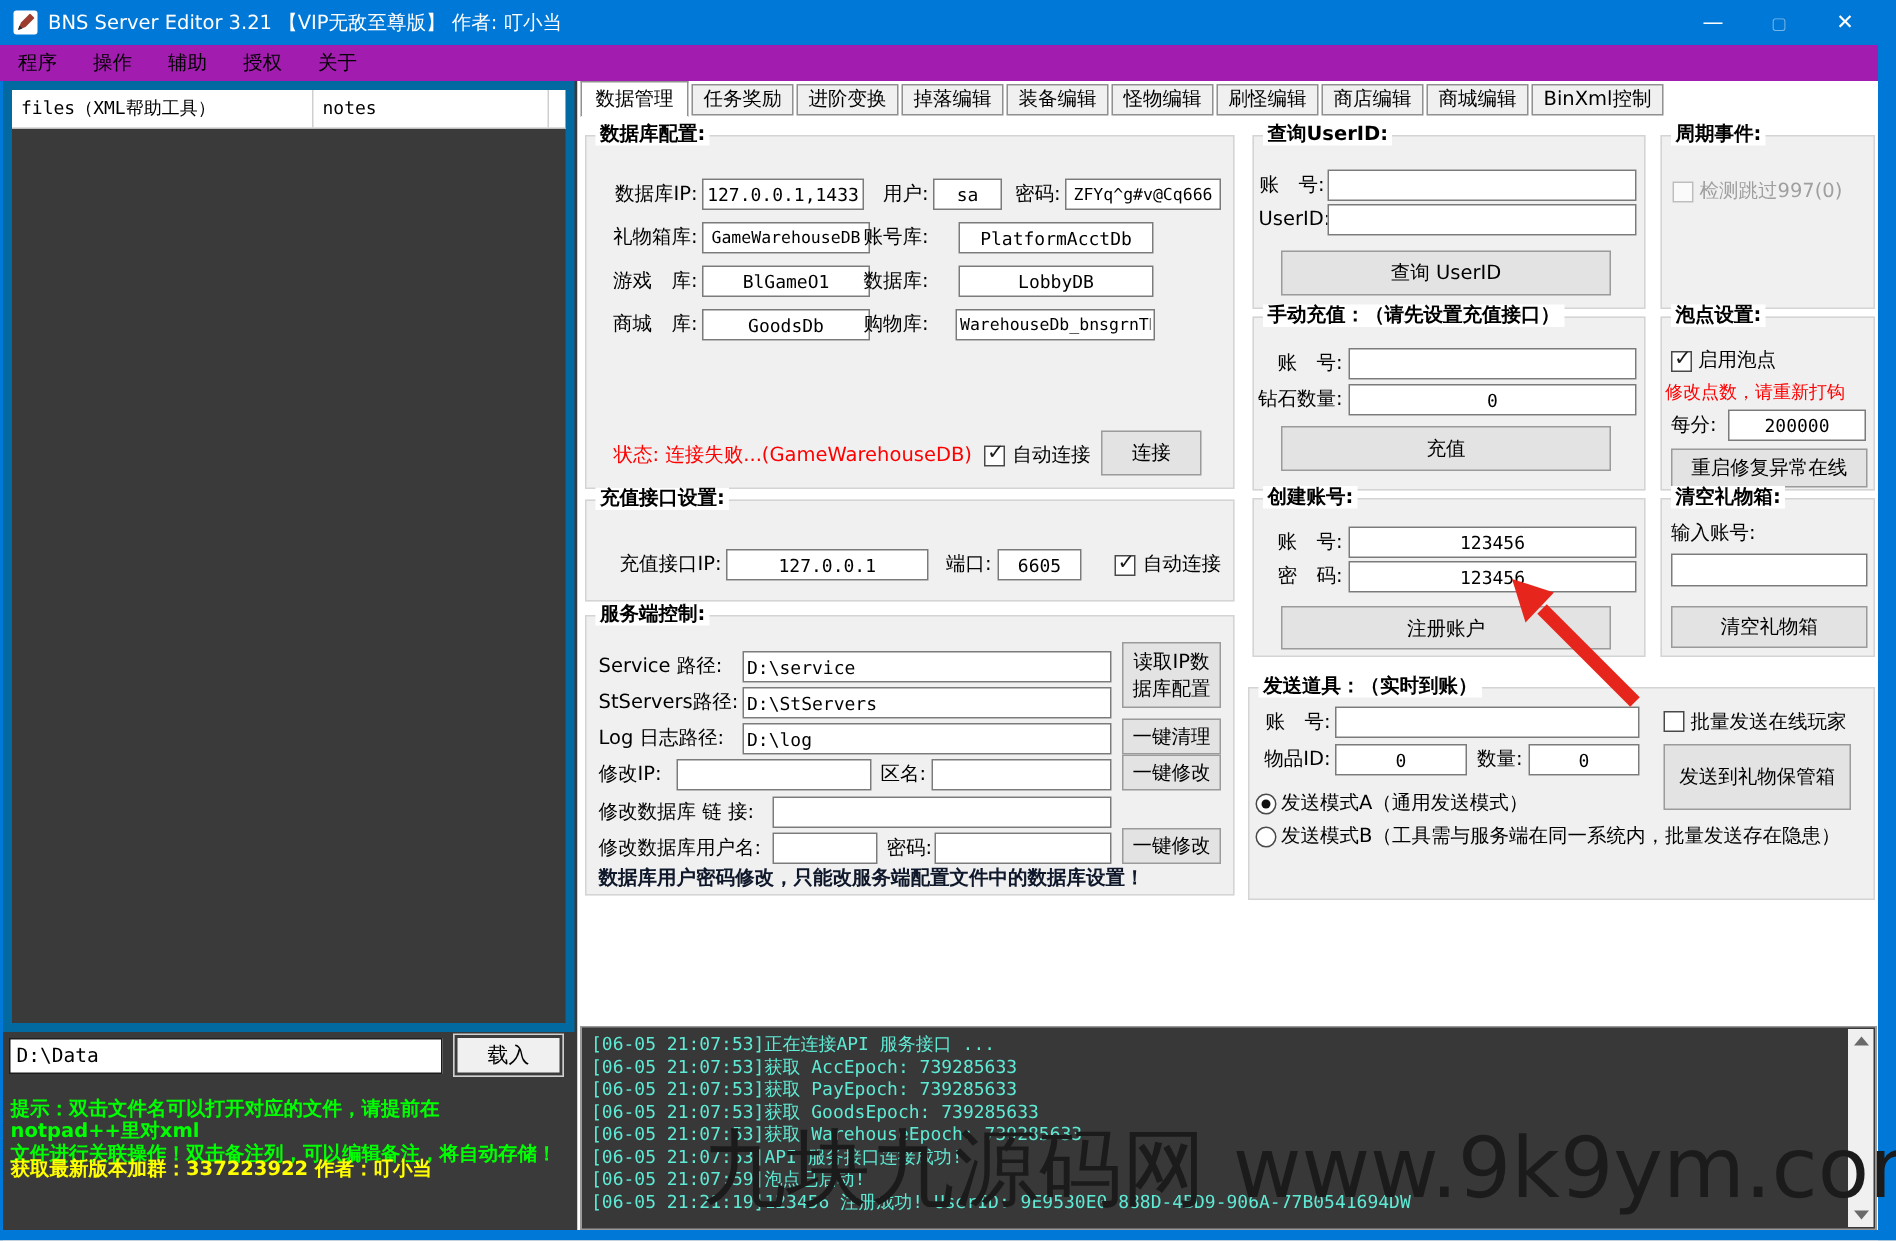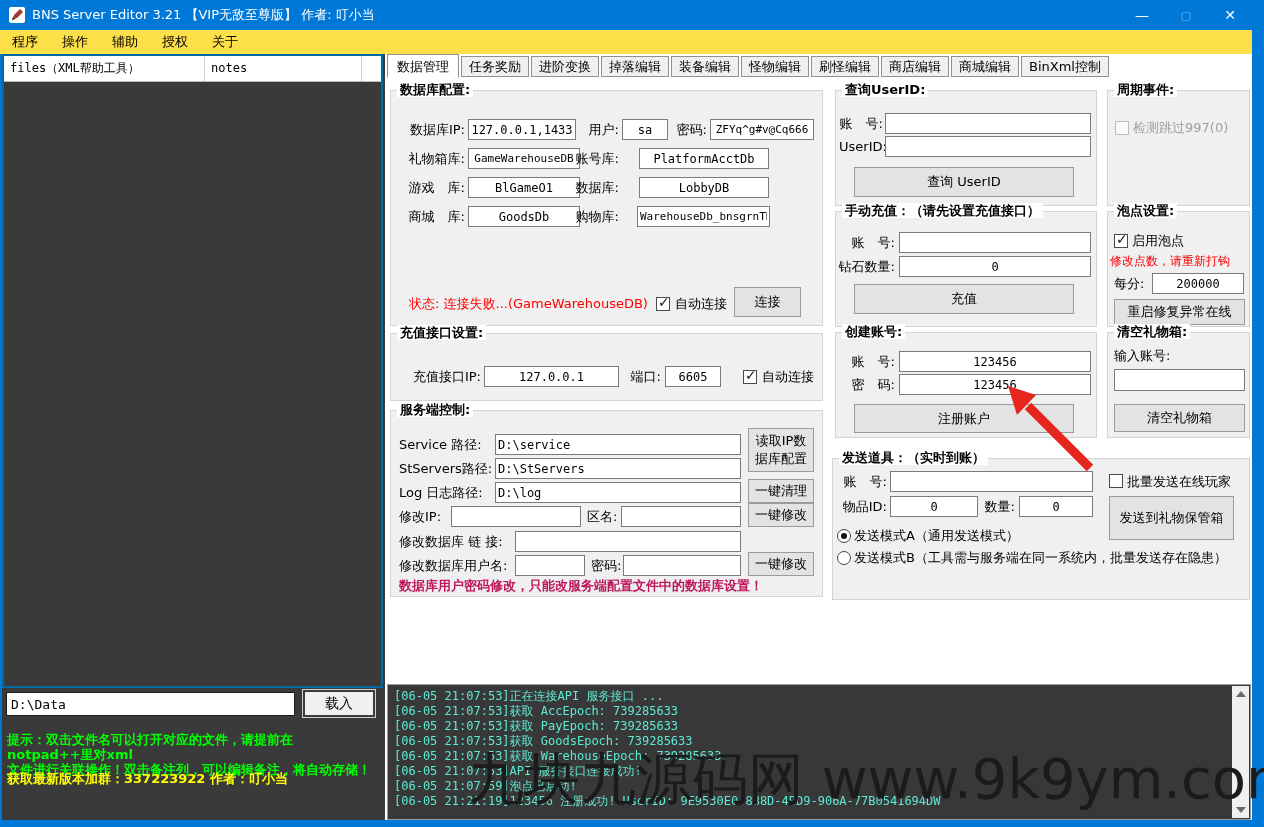--- a/index.html
+++ b/index.html
@@ -8,27 +8,27 @@
   
   .tbar{position:absolute;left:0;top:0;width:1264px;height:30px;background:#0078d7;
         display:flex;align-items:center;color:#fff;z-index:10}
   .ticon{width:16px;height:16px;margin:0 7px 0 9px;background:#fff;border-radius:2px;position:relative;flex:none}
   .ticon svg{position:absolute;left:2px;top:2px}
   .ttext{font-size:13px;white-space:nowrap}
   .tctrl{position:absolute;right:12px;top:0;height:30px;display:flex}
   .tbtn{width:44px;height:30px;display:flex;align-items:center;justify-content:center;font-size:14px;color:#fff}
   .tbtn.dim{opacity:.45;font-size:11px}
   
-  .mbar{position:absolute;left:0;top:30px;width:1252px;height:24px;background:#fde047;display:flex;align-items:center;z-index:9}
+  .mbar{position:absolute;left:0;top:30px;width:1252px;height:24px;background:#a21caf;display:flex;align-items:center;z-index:9}
   .mitem{padding:0 12px;white-space:nowrap}
   
   .band{position:absolute;background:#0078d7;z-index:8}
   
   .lpanel{position:absolute;left:2px;top:54px;width:383px;height:766px;background:#3a3a3a}
-  .lv{position:absolute;left:0;top:0;width:381px;height:634px;border:2px solid #0369a1;box-sizing:border-box}
+  .lv{position:absolute;left:0;top:0;width:381px;height:634px;border:6px solid #0369a1;box-sizing:border-box}
   .lvh{position:absolute;left:0;top:0;right:0;height:25px;background:#fff;border-bottom:1px solid #bdbdbd;
        font:12px "DejaVu Sans Mono",monospace}
   .lvc{position:absolute;top:0;height:25px;line-height:25px;padding-left:6px;box-sizing:border-box;border-right:1px solid #cfcfcf}
   .pathtb{position:absolute;left:4px;top:638px;width:289px;height:24px;box-sizing:border-box;background:#fff;
           border:1px solid #1c1c1c;font:13px "DejaVu Sans Mono",monospace;padding:0 4px;color:#000}
   .loadbtn{position:absolute;left:301px;top:636px;width:72px;height:27px;box-sizing:border-box;background:#f0f0f0;
            border:2px solid #3c3c3c;outline:1px solid #d0d0d0;font-size:14px;display:flex;align-items:center;justify-content:center}
   .hintg{position:absolute;left:5px;top:678px;width:372px;color:#00ff00;font-weight:bold;font-size:13px;line-height:15px}
   .hinty{position:absolute;left:5px;top:716px;width:372px;color:#ffff00;font-weight:bold;font-size:13px}
   
@@ -45,21 +45,21 @@
   .tb{position:absolute;box-sizing:border-box;height:21px;background:#fff;border:1px solid #7b7b7b;
       font:12px "DejaVu Sans Mono",monospace;text-align:center;padding:0 2px;color:#000}
   .tal{text-align:left}
   .btn{position:absolute;box-sizing:border-box;background:#e3e3e3;border:1px solid #9b9b9b;font-family:inherit;
        font-size:13px;display:flex;align-items:center;justify-content:center;padding:0 2px}
   .cb{position:absolute;box-sizing:border-box;width:14px;height:14px;background:#fff;border:1px solid #494949}
   .cb.on::after{content:"✓";position:absolute;left:1px;top:-4px;font-size:14px;font-weight:bold;color:#1a1a1a}
   .cb.dis{border-color:#bdbdbd;background:#fafafa}
   .rd{position:absolute;box-sizing:border-box;width:14px;height:14px;border:1px solid #494949;border-radius:50%;background:#fff}
   .rd.on::after{content:"";position:absolute;left:3px;top:3px;width:6px;height:6px;border-radius:50%;background:#111}
-  .red{color:#ff0000}.blue{color:#be185d;font-weight:bold}.gray{color:#9f9f9f}
+  .red{color:#ff0000}.blue{color:#0f172a;font-weight:bold}.gray{color:#9f9f9f}
   
   .console{position:absolute;left:2px;top:630px;width:864px;height:136px;background:#383838;border:1px solid #9a9a9a;
            box-sizing:border-box;overflow:hidden;padding:4px 20px 0 6px;font:12px "DejaVu Sans Mono",monospace;color:#5eead4}
   .cline{height:15px;line-height:15px;white-space:pre;overflow:hidden}
   .sbar{position:absolute;right:1px;top:1px;width:17px;height:132px;background:#f0f0f0}
   .sarr{position:absolute;left:4px;width:0;height:0;border-left:5px solid transparent;border-right:5px solid transparent}
   .wm{position:absolute;left:468px;top:742px;z-index:40;font-size:56px;color:#1b1b1b;white-space:nowrap;
       font-family:"DejaVu Sans",sans-serif}
   .overlay{position:absolute;left:0;top:0;z-index:50;pointer-events:none}
 </style>

